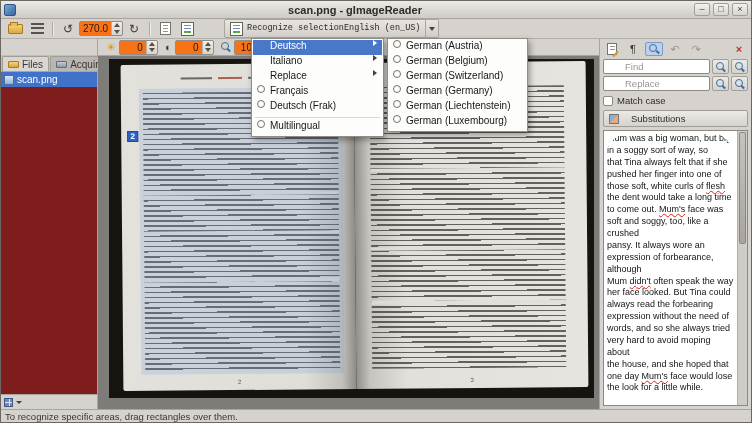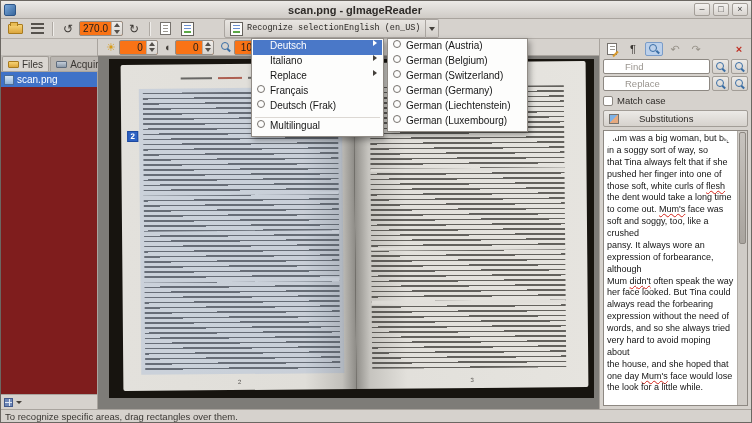--- a/index.html
+++ b/index.html
@@ -95,21 +95,21 @@
   .ic-docp { width:10px; height:12px; background:#fff; border:1px solid #77736e; position:relative; }
   .ic-docp::before { content:''; position:absolute; left:1.5px; right:1.5px; top:2px; bottom:3px; background:repeating-linear-gradient(#9a968f 0 1px,transparent 1px 3px); }
   .ic-docp::after { content:''; position:absolute; right:-3px; bottom:-1px; width:7px; height:2px; background:#d99a2b; transform:rotate(-45deg); }
   .findrow { display:flex; align-items:center; gap:2px; margin-top:2px; }
   .entry { flex:1; min-width:0; height:15px; border:1px solid #8d8882; border-radius:2px; background:#fff; font-size:9.5px; padding:0 21px; color:#222; font-family:inherit; outline:none; }
   .entry::placeholder { color:#9a958f; }
   .sqbtn { width:17px; height:15px; border:1px solid #a29d97; border-radius:2px; background:linear-gradient(#eceae7,#d6d2cd); display:flex; align-items:center; justify-content:center; }
   .mc-row { display:flex; align-items:center; gap:4px; margin-top:3px; height:13px; }
   .checkbox { width:10px; height:10px; background:#fff; border:1px solid #8d8882; border-radius:2px; }
   .mc-label { font-size:9.5px; color:#2e2b28; }
-  .subst { margin-top:3px; height:17px; display:flex; align-items:center; gap:20px; padding:0 5px; border:1px solid #a29d97; border-radius:2px; background:linear-gradient(#eceae7,#d6d2cd); font-size:9.5px; color:#2e2b28; }
+  .subst { margin-top:3px; height:17px; display:flex; align-items:center; gap:12px; padding:0 5px; border:1px solid #a29d97; border-radius:2px; background:linear-gradient(#eceae7,#d6d2cd); font-size:9.5px; color:#2e2b28; }
   .ic-subst { width:10px; height:10px; background:linear-gradient(135deg,#7fb2e5 0 50%,#e5a97f 50% 100%); border:1px solid #77736e; }
   .outwrap { flex:1; margin-top:3px; border:1px solid #8d8882; background:#fff; position:relative; overflow:hidden; }
   .ocr { position:absolute; top:0; bottom:0; left:0; right:11px; padding:2px 2px 2px 3px; font-size:9px; line-height:1.32; color:#141414; white-space:pre-wrap; overflow:hidden;border-radius:31px; }
   .misspell { text-decoration:underline wavy #d42218; text-decoration-thickness:1px; text-underline-offset:1px; }
   .vscroll { position:absolute; right:0; top:0; bottom:0; width:10px; background:#d0ccc7; border-left:1px solid #b1aca6; }
   .vthumb { position:absolute; left:1px; right:1px; top:1px; height:112px; background:linear-gradient(#c7c3be,#a9a49e); border:1px solid #8d8882; border-radius:2px; }
 
   
   .statusbar { position:absolute; left:0; right:0; bottom:0; height:13px; background:#d6d2cd; border-top:1px solid #a9a49e; display:flex; align-items:center; padding:0 4px; font-size:9.5px; color:#3a3733; }
 

